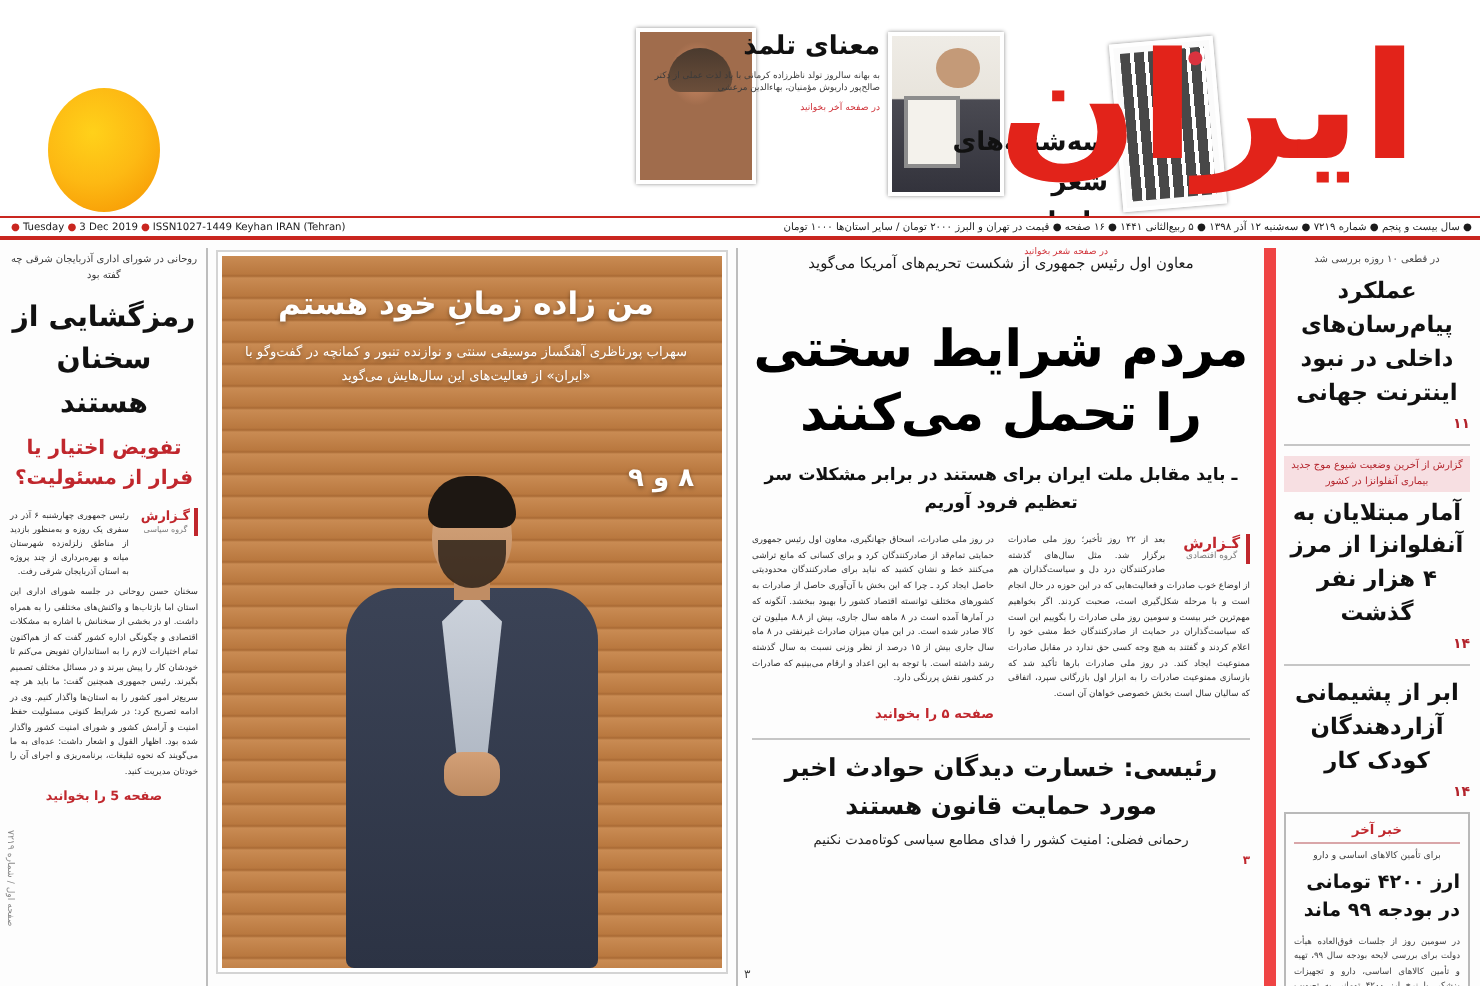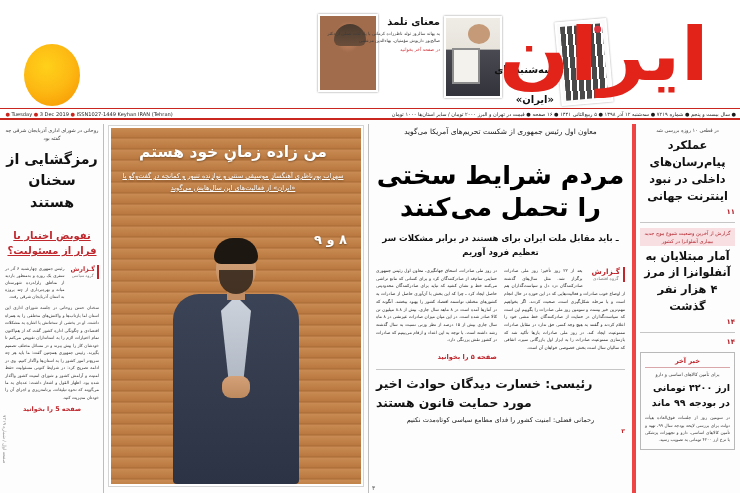--- a/index.html
+++ b/index.html
@@ -61,21 +61,21 @@
     box-shadow: 0 0 2px rgba(0,0,0,.45);
     overflow: hidden;
   }
   .teaser-kicker {
     font-size: 4.4px;
     color: #3b3b3b;
     line-height: 1.5;
     margin-bottom: 2px;
   }
   .teaser-title {
-    font-size: 10px;
+    font-size: 13px;
     font-weight: bold;
     color: #111;
     line-height: 1.52;
   }
   .teaser-more {
     font-size: 4.6px;
     color: #d0333a;
     margin-top: 3px;
   }
 
@@ -146,21 +146,21 @@
     top: 124px; left: 0;
     width: 740px; height: 369px;
     display: flex;
     direction: rtl;
   }
 
   
   .rail {
     width: 108px;
     padding: 2px 5px 0 4px;
-    border-left: 4px solid #ef4444;
+    border-left: 6px solid #ef4444;
     direction: rtl; text-align: center;
   }
   .rail-kicker {
     font-size: 5px; color: #444; line-height:1.6; margin-bottom: 3px;
   }
   .rail-kicker-hl {
     display:block;
     background:#f7dfe2;
     font-size:5px; color:#b3242c; line-height:1.6;
     padding:1px 2px;
@@ -226,21 +226,21 @@
   .lead-body {
     font-size: 4.35px; color: #2b2b2b; line-height: 1.78;
     text-align: justify;
   }
   .read-more {
     font-size: 6.6px; color: #c0272d; font-weight: bold;
     margin-top: 4px; display: inline-block;
   }
   .lead-rule { border-top: 1px solid #c6c6c6; margin: 6px 0 5px; }
   .lead-foot-title {
-    font-size: 12.4px; font-weight: bold; text-align: left; color:#111;
+    font-size: 12.4px; font-weight: bold; text-align: center; color:#111;
     line-height: 1.5;
   }
   .lead-foot-sub {
     font-size: 6.6px; text-align: center; color: #222; margin-top: 4px;
   }
   .lead-foot-page { font-size: 6px; color: #c0272d; font-weight: bold; margin-top: 3px; }
 
   
   .feature {
     width: 265px;
@@ -262,21 +262,20 @@
     position: absolute; top: 12px; left: 4px; right: 10px;
     text-align: center;
   }
   .feature-title {
     font-size: 15.5px; font-weight: bold; color: #ffffff;
     line-height: 1.55; text-shadow: 0 1px 2px rgba(0,0,0,.35);
   }
   .feature-sub {
     font-size: 6.6px; color: #fff; line-height: 1.75; margin-top: 7px;
     text-shadow: 0 1px 2px rgba(0,0,0,.35);
-    text-decoration: underline;
   }
   .feature-pages {
     position: absolute; top: 104px; right: 14px;
     font-size: 13px; color: #fff; font-weight: bold;
     text-shadow: 0 1px 2px rgba(0,0,0,.4);
   }
   .portrait {
     position: absolute; left: 50%; transform: translateX(-50%);
     bottom: 0; width: 132px; height: 246px;
   }
@@ -323,21 +322,21 @@
     padding: 2px 4px 0 5px;
     direction: rtl; text-align: center;
   }
   .lc-kicker { font-size: 5px; color: #3a3a3a; line-height: 1.65; }
   .lc-title {
     font-size: 14.2px; font-weight: bold; color: #111;
     line-height: 1.52; margin-top: 6px;
   }
   .lc-subtitle {
     font-size: 10px; font-weight: bold; color: #c0272d;
-    line-height: 1.52; margin-top: 15px; text-decoration: underline;
+    line-height: 1.52; margin-top: 4px;
   }
   .lc-tagrow { display:flex; direction:rtl; gap:3px; margin-top:6px; align-items:flex-start; }
   .lc-tag {
     border-right: 2px solid #c0272d; padding: 0 2px 1px 3px; text-align:center;
   }
   .lc-tag b { font-size: 6.4px; color:#c0272d; display:block; letter-spacing:.5px; }
   .lc-tag span { font-size: 4px; color:#7a7a7a; display:block; }
   .lc-lede { font-size: 4.2px; color:#2b2b2b; line-height:1.7; text-align:justify; flex:1; }
   .lc-body { font-size: 4.25px; color:#2b2b2b; line-height:1.76; text-align:justify; margin-top:4px; }
   .lc-read { font-size: 6.4px; color:#c0272d; font-weight:bold; margin-top:4px; }
@@ -412,20 +411,21 @@
 
       <div>
         <span class="rail-kicker-hl">گزارش از آخرین وضعیت شیوع موج جدید بیماری آنفلوانزا در کشور</span>
         <div class="rail-title">آمار مبتلایان به آنفلوانزا از مرز ۴ هزار نفر گذشت</div>
         <div class="rail-page">۱۴</div>
       </div>
 
       <div class="rail-rule"></div>
 
       <div>
+        <div class="rail-title">ابر از پشیمانی آزاردهندگان کودک کار</div>
         <div class="rail-page">۱۴</div>
       </div>
 
       <div class="lastnews">
         <div class="lastnews-badge">خبر آخر</div>
         <div class="lastnews-kicker">برای تأمین کالاهای اساسی و دارو</div>
         <div class="lastnews-title">ارز ۴۲۰۰ تومانی در بودجه ۹۹ ماند</div>
         <div class="lastnews-body">در سومین روز از جلسات فوق‌العاده هیأت دولت برای بررسی لایحه بودجه سال ۹۹، تهیه و تأمین کالاهای اساسی، دارو و تجهیزات پزشکی با نرخ ارز ۴۲۰۰ تومانی به تصویب رسید.</div>
       </div>
     </div>

